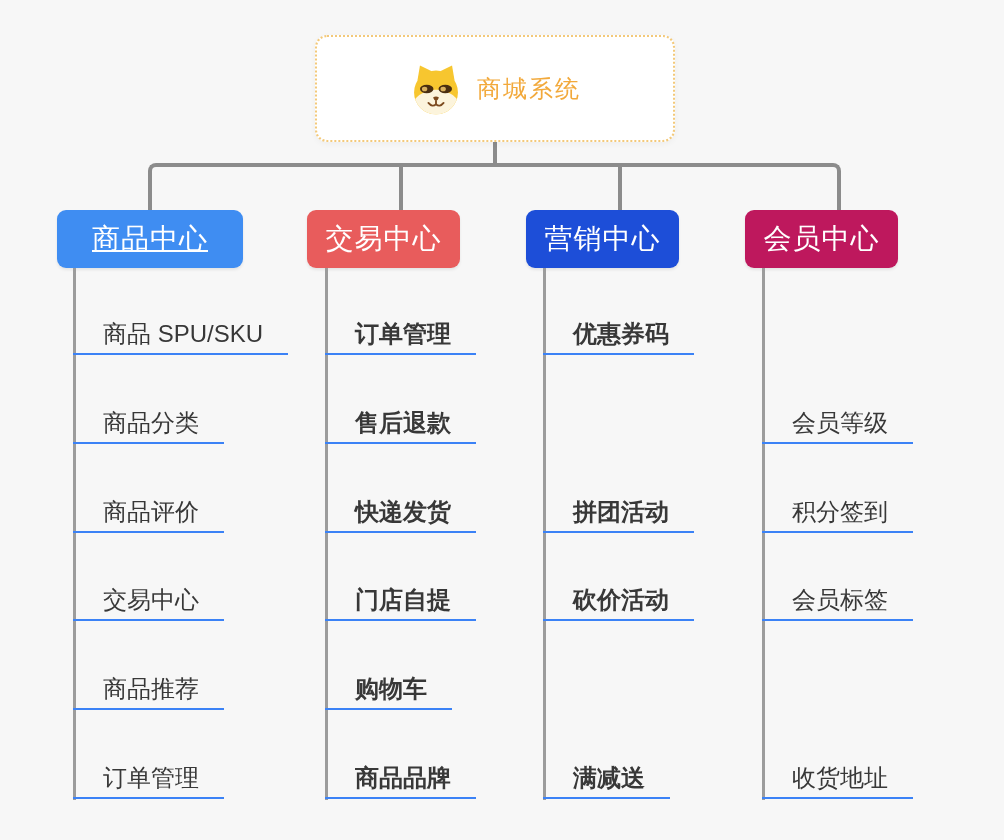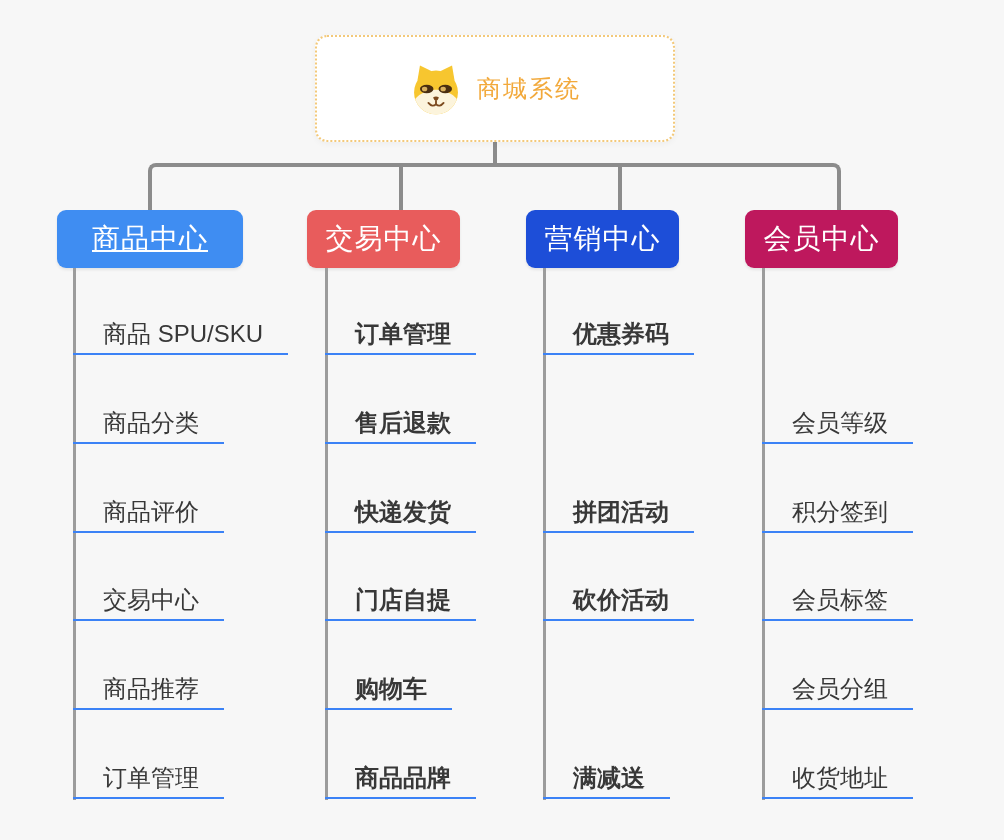--- a/index.html
+++ b/index.html
@@ -149,17 +149,16 @@
     <div class="item r2">拼团活动</div>
     <div class="item r3">砍价活动</div>
     <div class="item r5">满减送</div>
   </div>
 
   <div class="col col4">
     <div class="rail"></div>
     <div class="item r1">会员等级</div>
     <div class="item r2">积分签到</div>
     <div class="item r3">会员标签</div>
-    <div class="item r4">会员分组</div>
     <div class="item r5">收货地址</div>
   </div>
 
 </div>
 
 </body></html>

